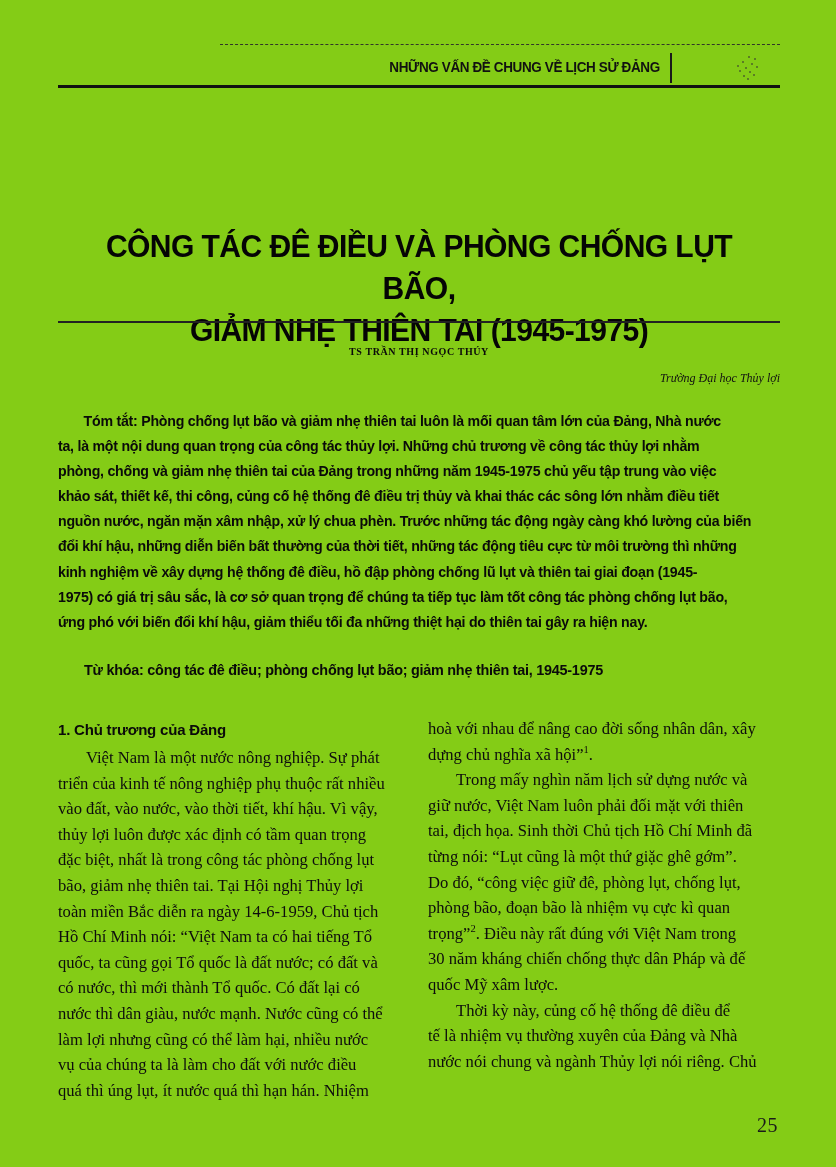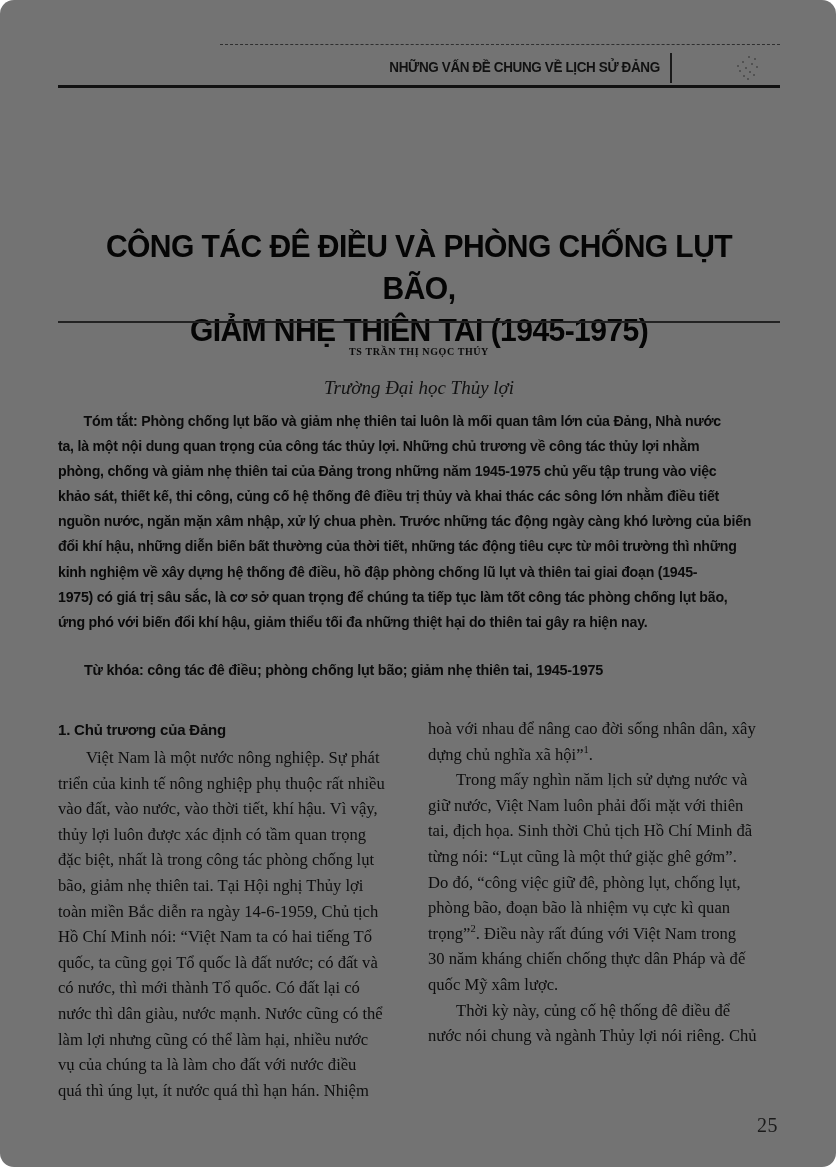--- a/index.html
+++ b/index.html
@@ -15,22 +15,21 @@
     font-family: "Liberation Serif", "DejaVu Serif", serif;
     color: #0b0b0b;
     overflow: hidden;
   }
 
   .page {
     position: absolute;
     inset: 0;
     width: 836px;
     height: 1167px;
-    background: #737373;
-    border-radius: 14px;
+    background: #84cc16;
   }
 
   
   .running-header {
     position: absolute;
     left: 58px;
     top: 44px;
     width: 722px;
     height: 46px;
   }
@@ -130,24 +129,25 @@
     font-family: "Liberation Serif", "DejaVu Serif", serif;
     font-weight: bold;
     font-size: 10px;
     letter-spacing: 0.6px;
     color: #0a0a0a;
     line-height: 22px;
   }
   .byline-affiliation {
     font-family: "Liberation Serif", "DejaVu Serif", serif;
     font-style: italic;
-    font-size: 19px;
+    font-size: 12px;
     color: #111;
     line-height: 22px;
-    margin-top: 14px;
+    margin-top: 4px;
+    text-align: right;
   }
 
   
   .abstract {
     position: absolute;
     left: 58px;
     top: 409px;
     width: 724px;
     font-family: "Liberation Sans", "DejaVu Sans", sans-serif;
     font-weight: bold;
@@ -319,19 +319,20 @@
       <span class="bline">tai, địch họa. Sinh thời Chủ tịch Hồ Chí Minh đã</span>
       <span class="bline">từng nói: “Lụt cũng là một thứ giặc ghê gớm”.</span>
       <span class="bline">Do đó, “công việc giữ đê, phòng lụt, chống lụt,</span>
       <span class="bline">phòng bão, đoạn bão là nhiệm vụ cực kì quan</span>
       <span class="bline"><span>trọng”</span><sup class="fn">2</sup><span>. Điều này rất đúng với Việt Nam trong</span></span>
       <span class="bline">30 năm kháng chiến chống thực dân Pháp và đế</span>
       <span class="bline">quốc Mỹ xâm lược.</span>
     </div>
     <div class="bodytext">
       <span class="bline indent">Thời kỳ này, củng cố hệ thống đê điều để</span>
+      <span class="bline">tế là nhiệm vụ thường xuyên của Đảng và Nhà</span>
       <span class="bline">nước nói chung và ngành Thủy lợi nói riêng. Chủ</span>
     </div>
   </div>
 
   <div class="page-number">25</div>
 
 </div>
 
 </body></html>

